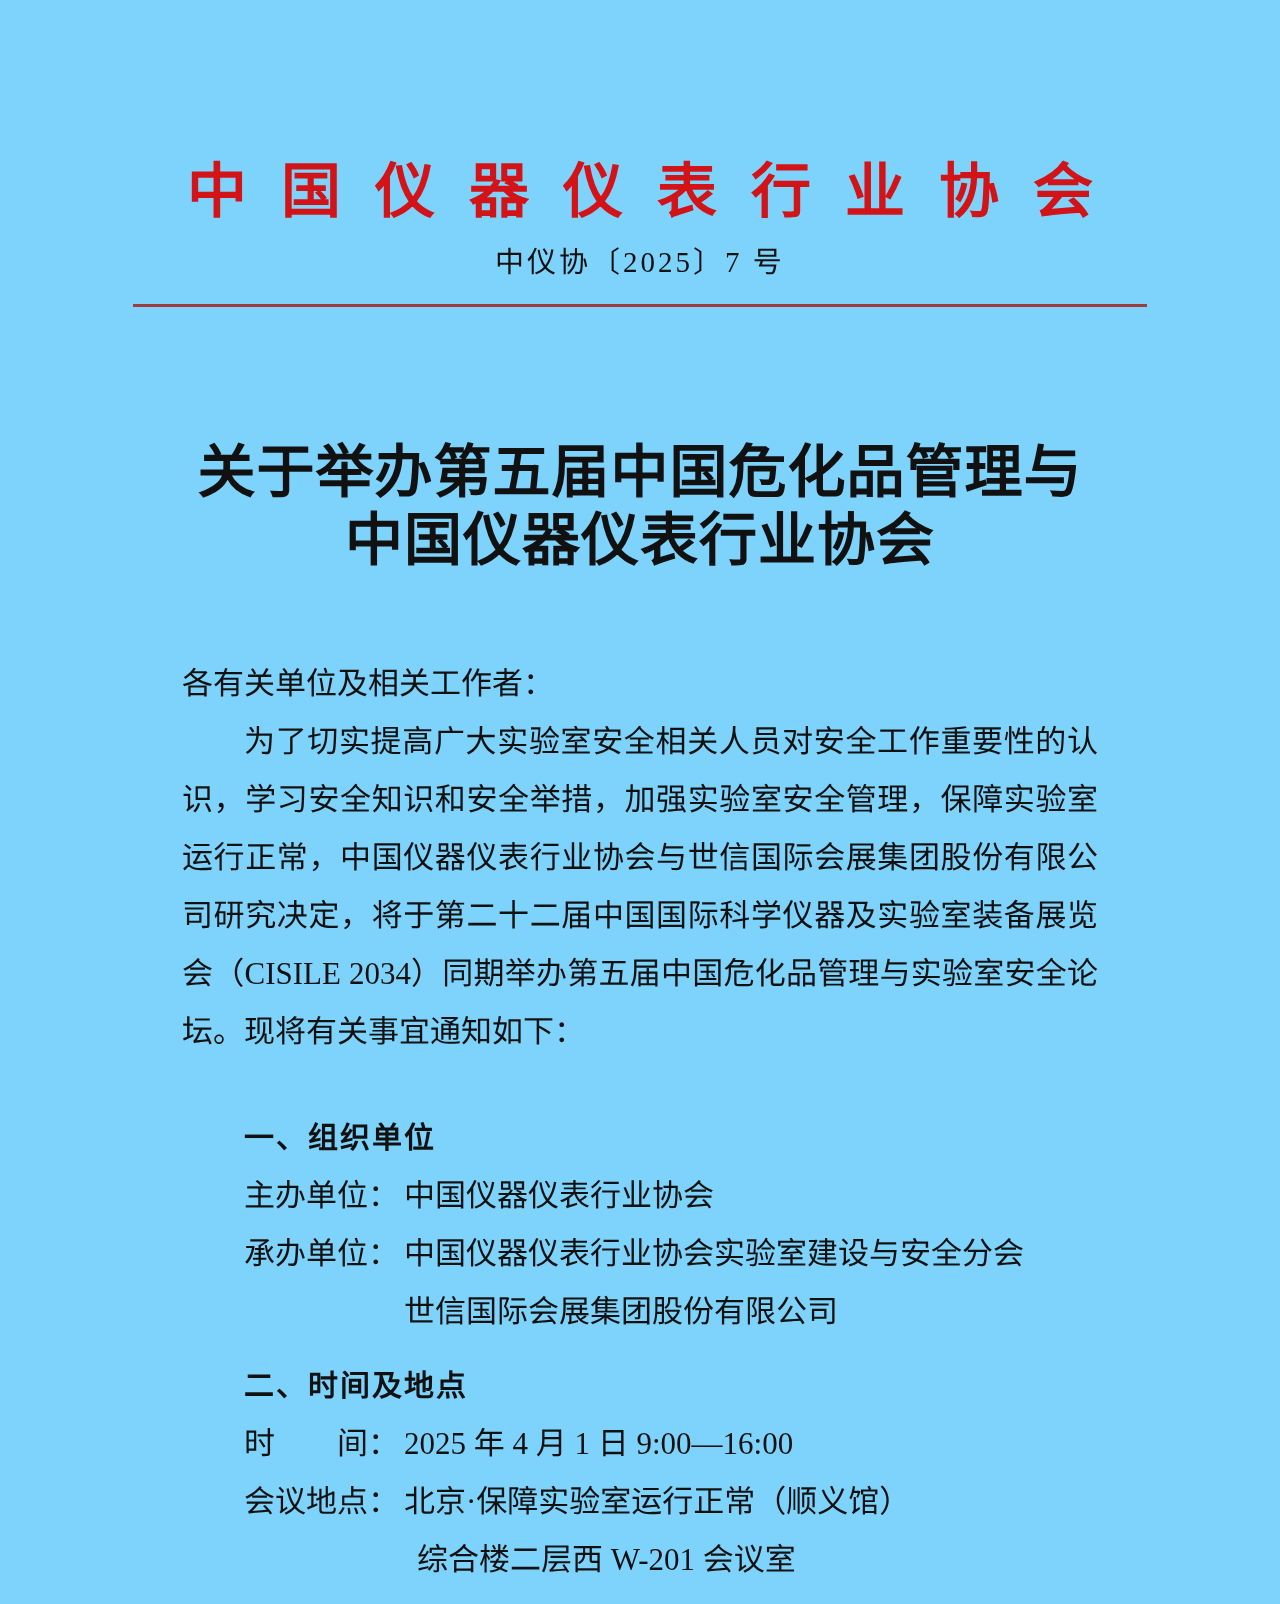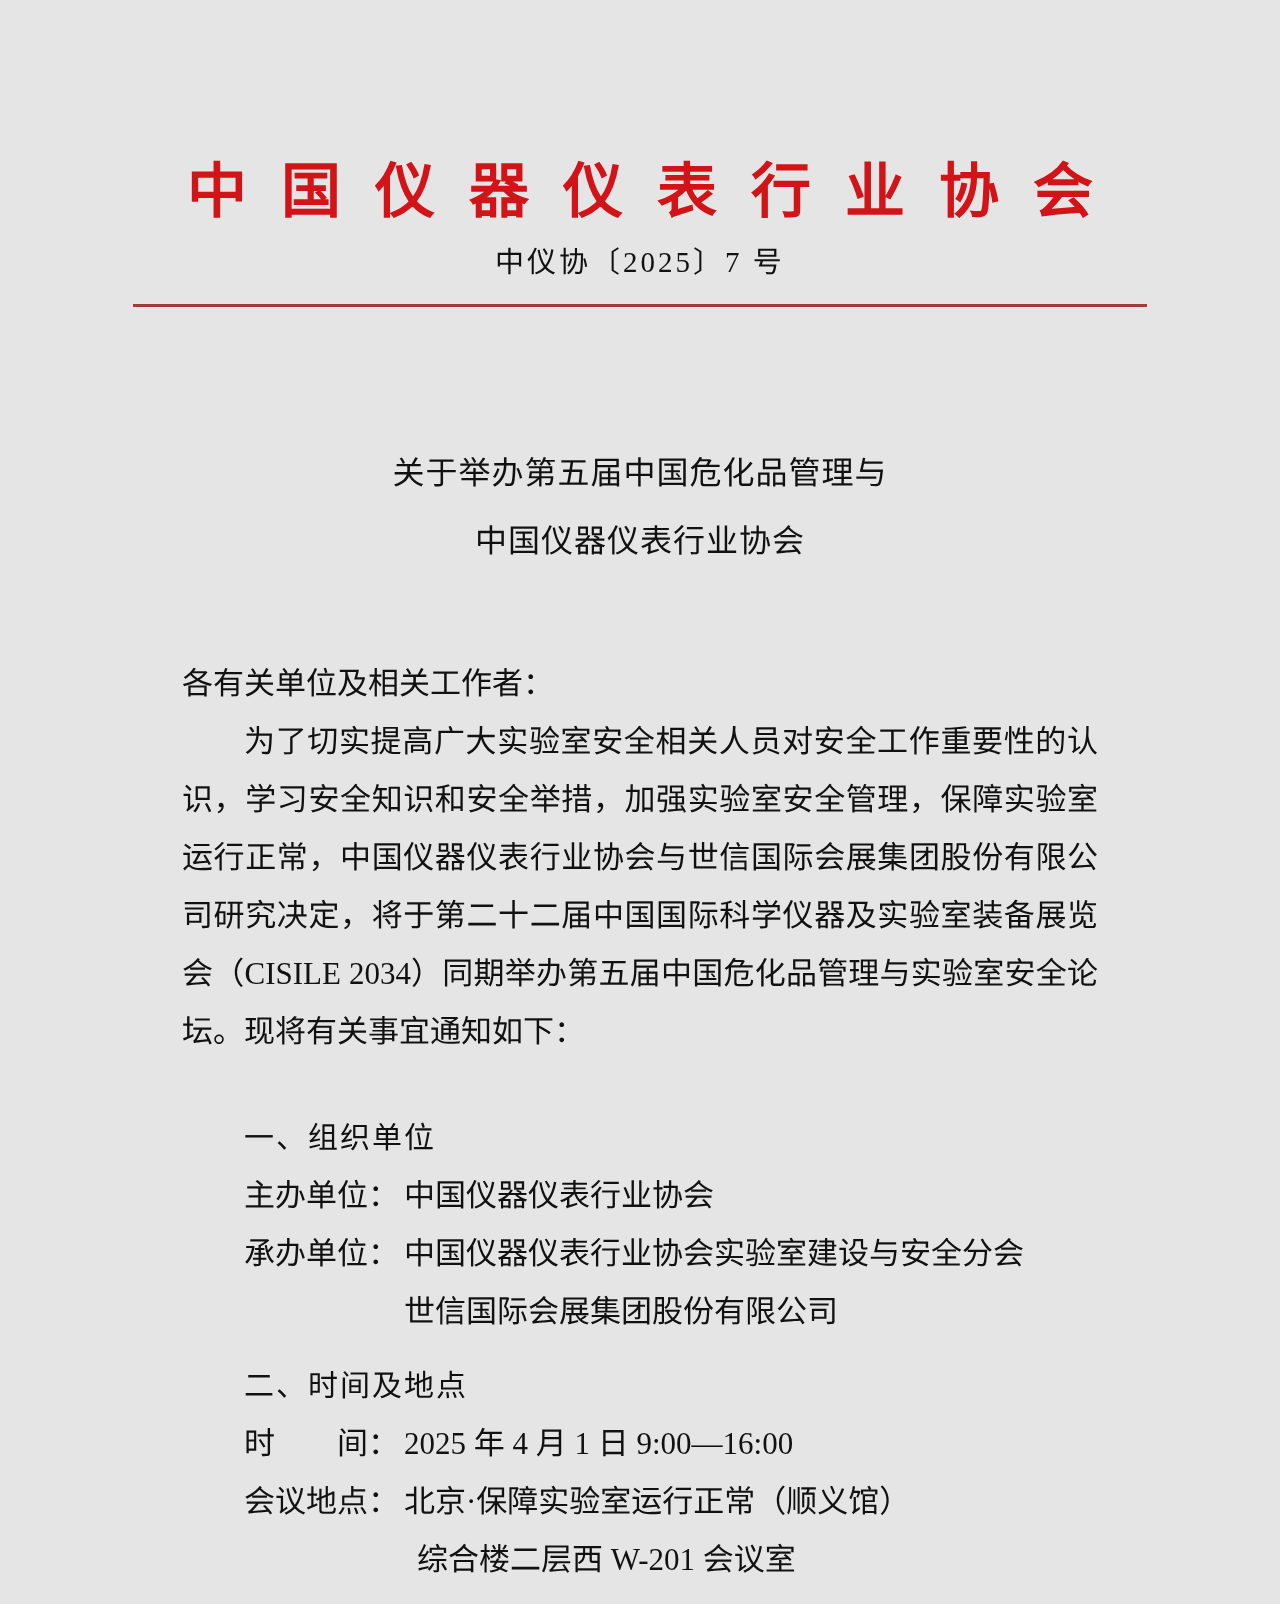--- a/index.html
+++ b/index.html
@@ -8,21 +8,21 @@
     --rule-red: #9e3c3c;
     --text-color: #111111;
   }
   * { margin: 0; padding: 0; box-sizing: border-box; }
   html, body { background: #ffffff; }
   .page {
     position: relative;
     width: 1280px;
     height: 1604px;
     margin: 0 auto;
-    background: #e5e5e5;
+    background: #7dd3fc;
     color: var(--text-color);
     font-family: "Liberation Serif", "DejaVu Serif", serif;
     overflow: hidden;
   }
   
   .org-name {
     margin-top: 156px;
     text-align: center;
     font-size: 60px;
     line-height: 72px;
@@ -44,39 +44,39 @@
   .red-rule {
     width: 1014px;
     margin: 22px auto 0;
     border: none;
     border-top: 3px solid var(--rule-red);
   }
   
   .doc-title {
     margin-top: 132px;
     text-align: center;
-    font-size: 32px;
+    font-size: 58px;
     line-height: 68px;
-    font-weight: 400;
+    font-weight: 700;
     letter-spacing: 1px;
   }
   
   .content {
     width: 916px;
     margin: 80px auto 0;
     font-size: 31px;
     line-height: 58px;
     text-align: justify;
   }
   .salutation { text-align: left; }
   .intro { text-indent: 2em; }
   .section-heading {
     margin-left: 62px;
     margin-top: 48px;
-    font-weight: 400;
+    font-weight: 700;
     font-family: "Liberation Sans", "DejaVu Sans", sans-serif;
     font-size: 30px;
     letter-spacing: 2px;
     text-align: left;
   }
   .section-heading.second { margin-top: 16px; }
   .kv-row {
     display: flex;
     margin-left: 62px;
     text-align: left;

